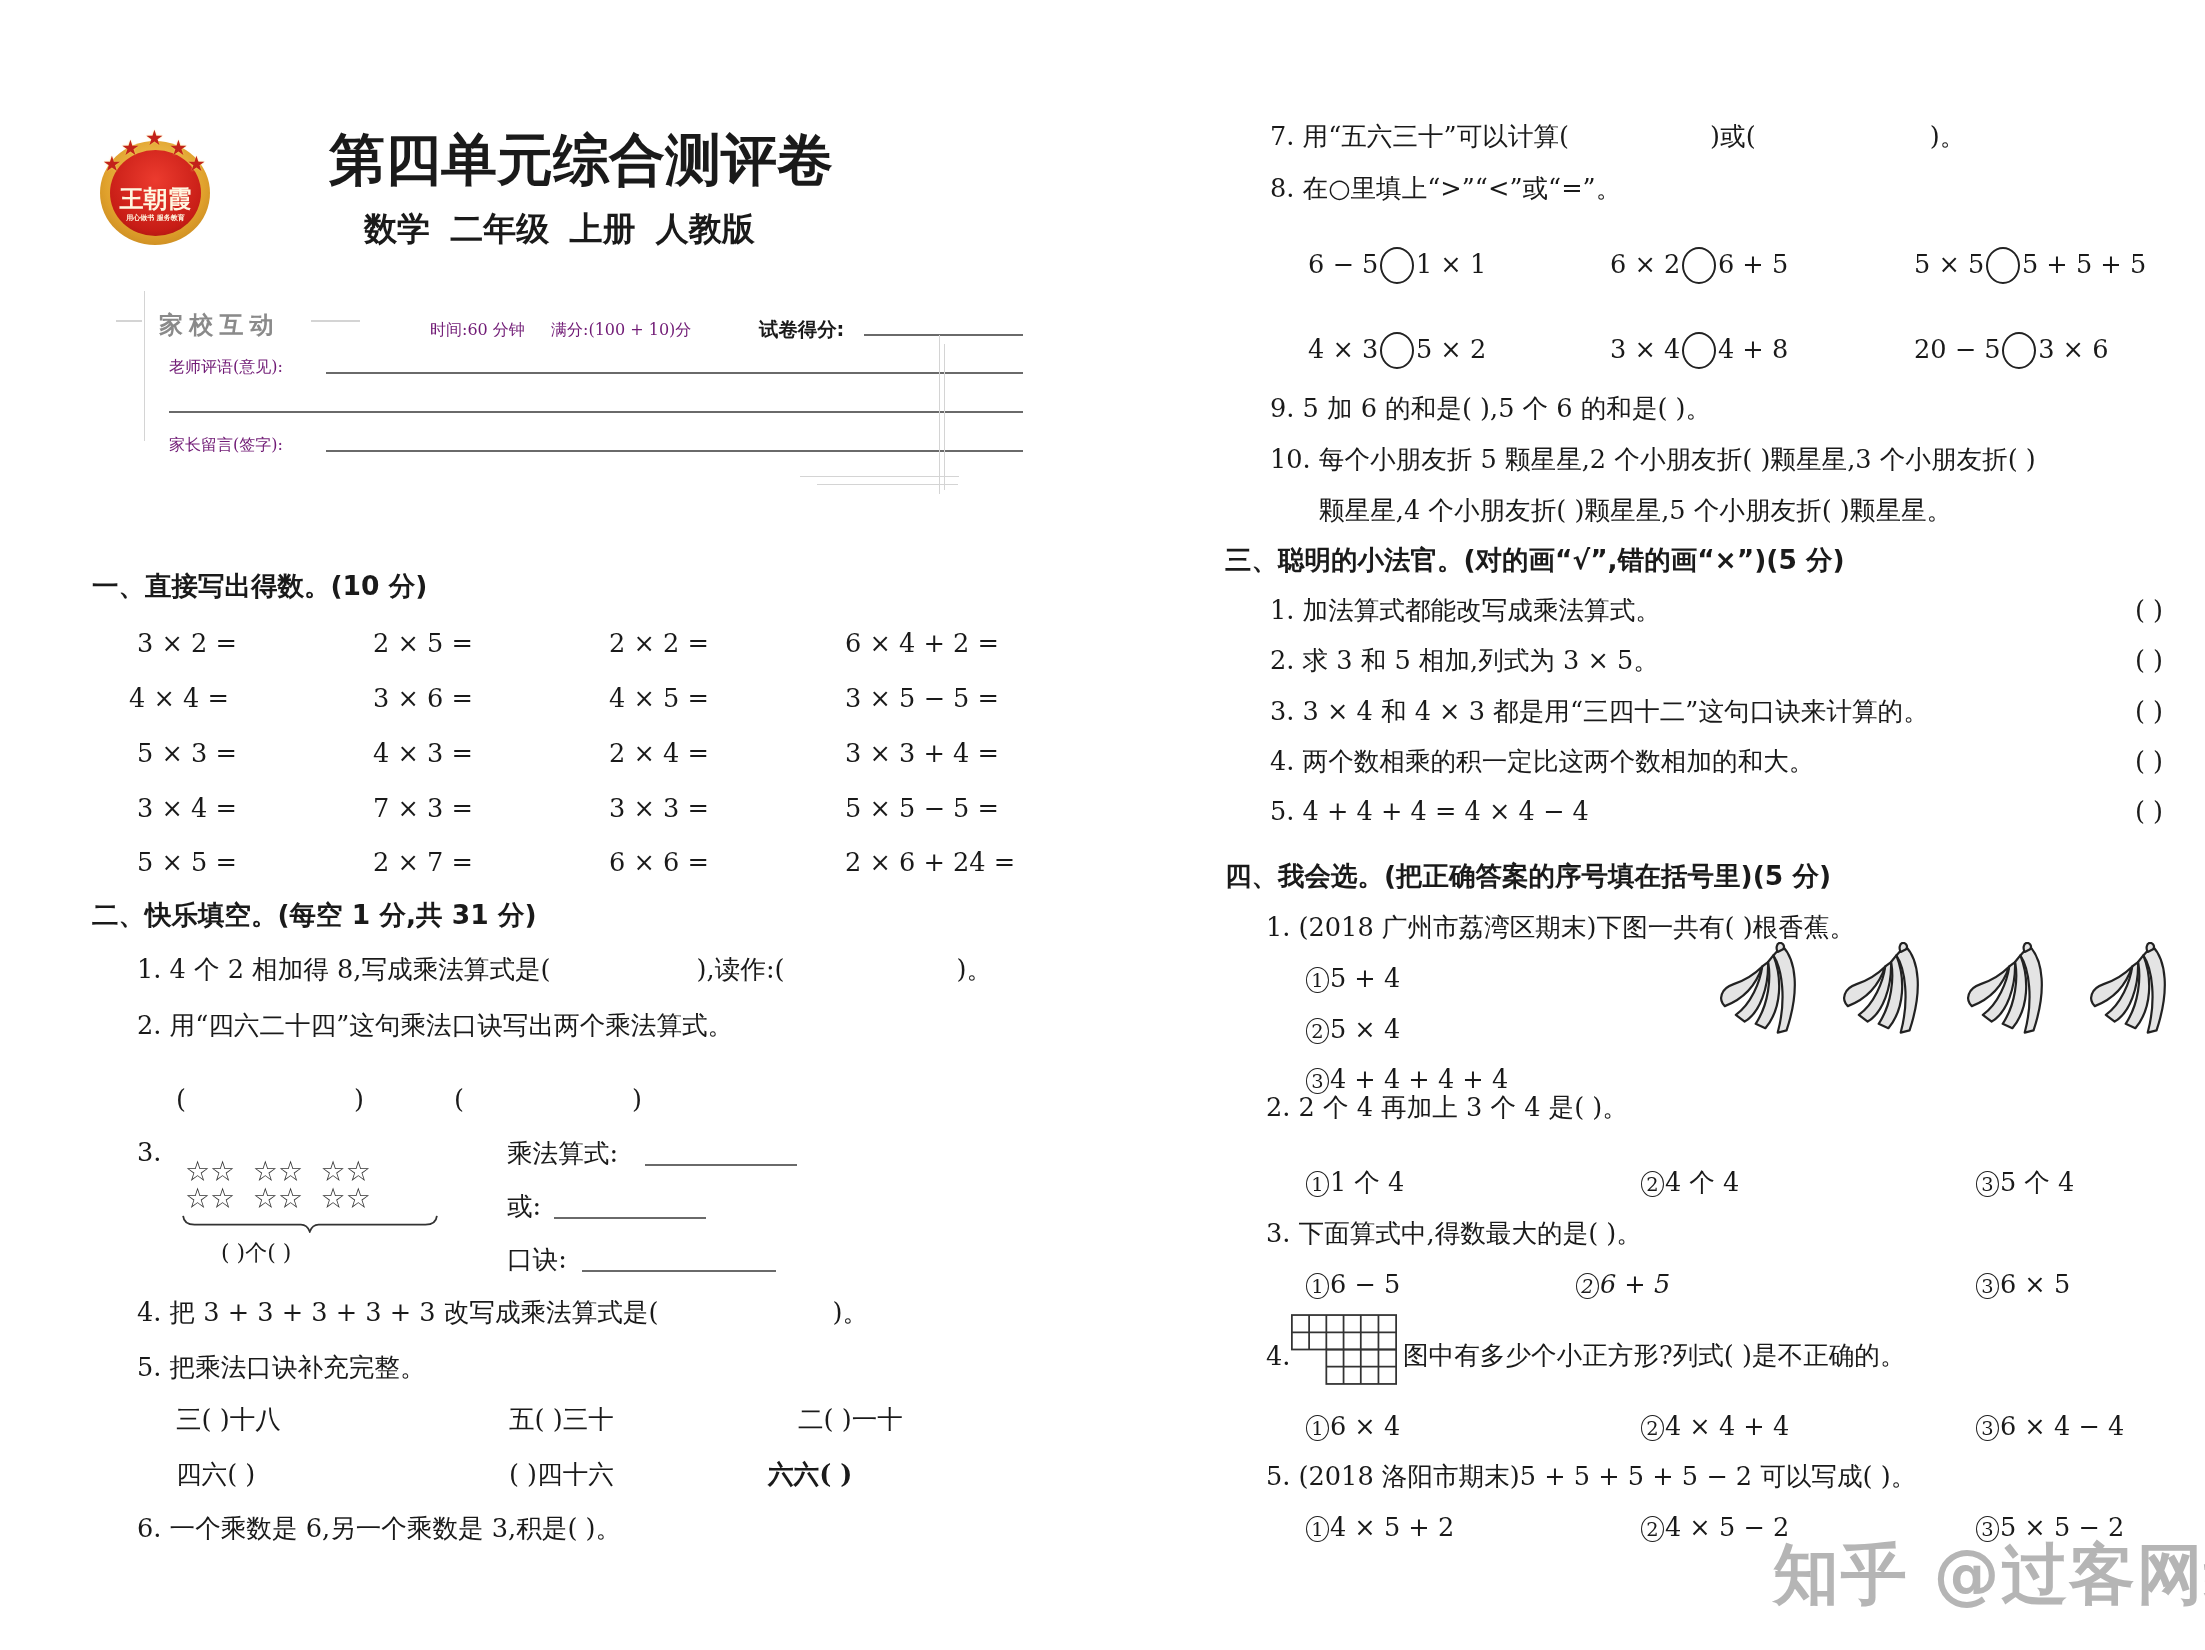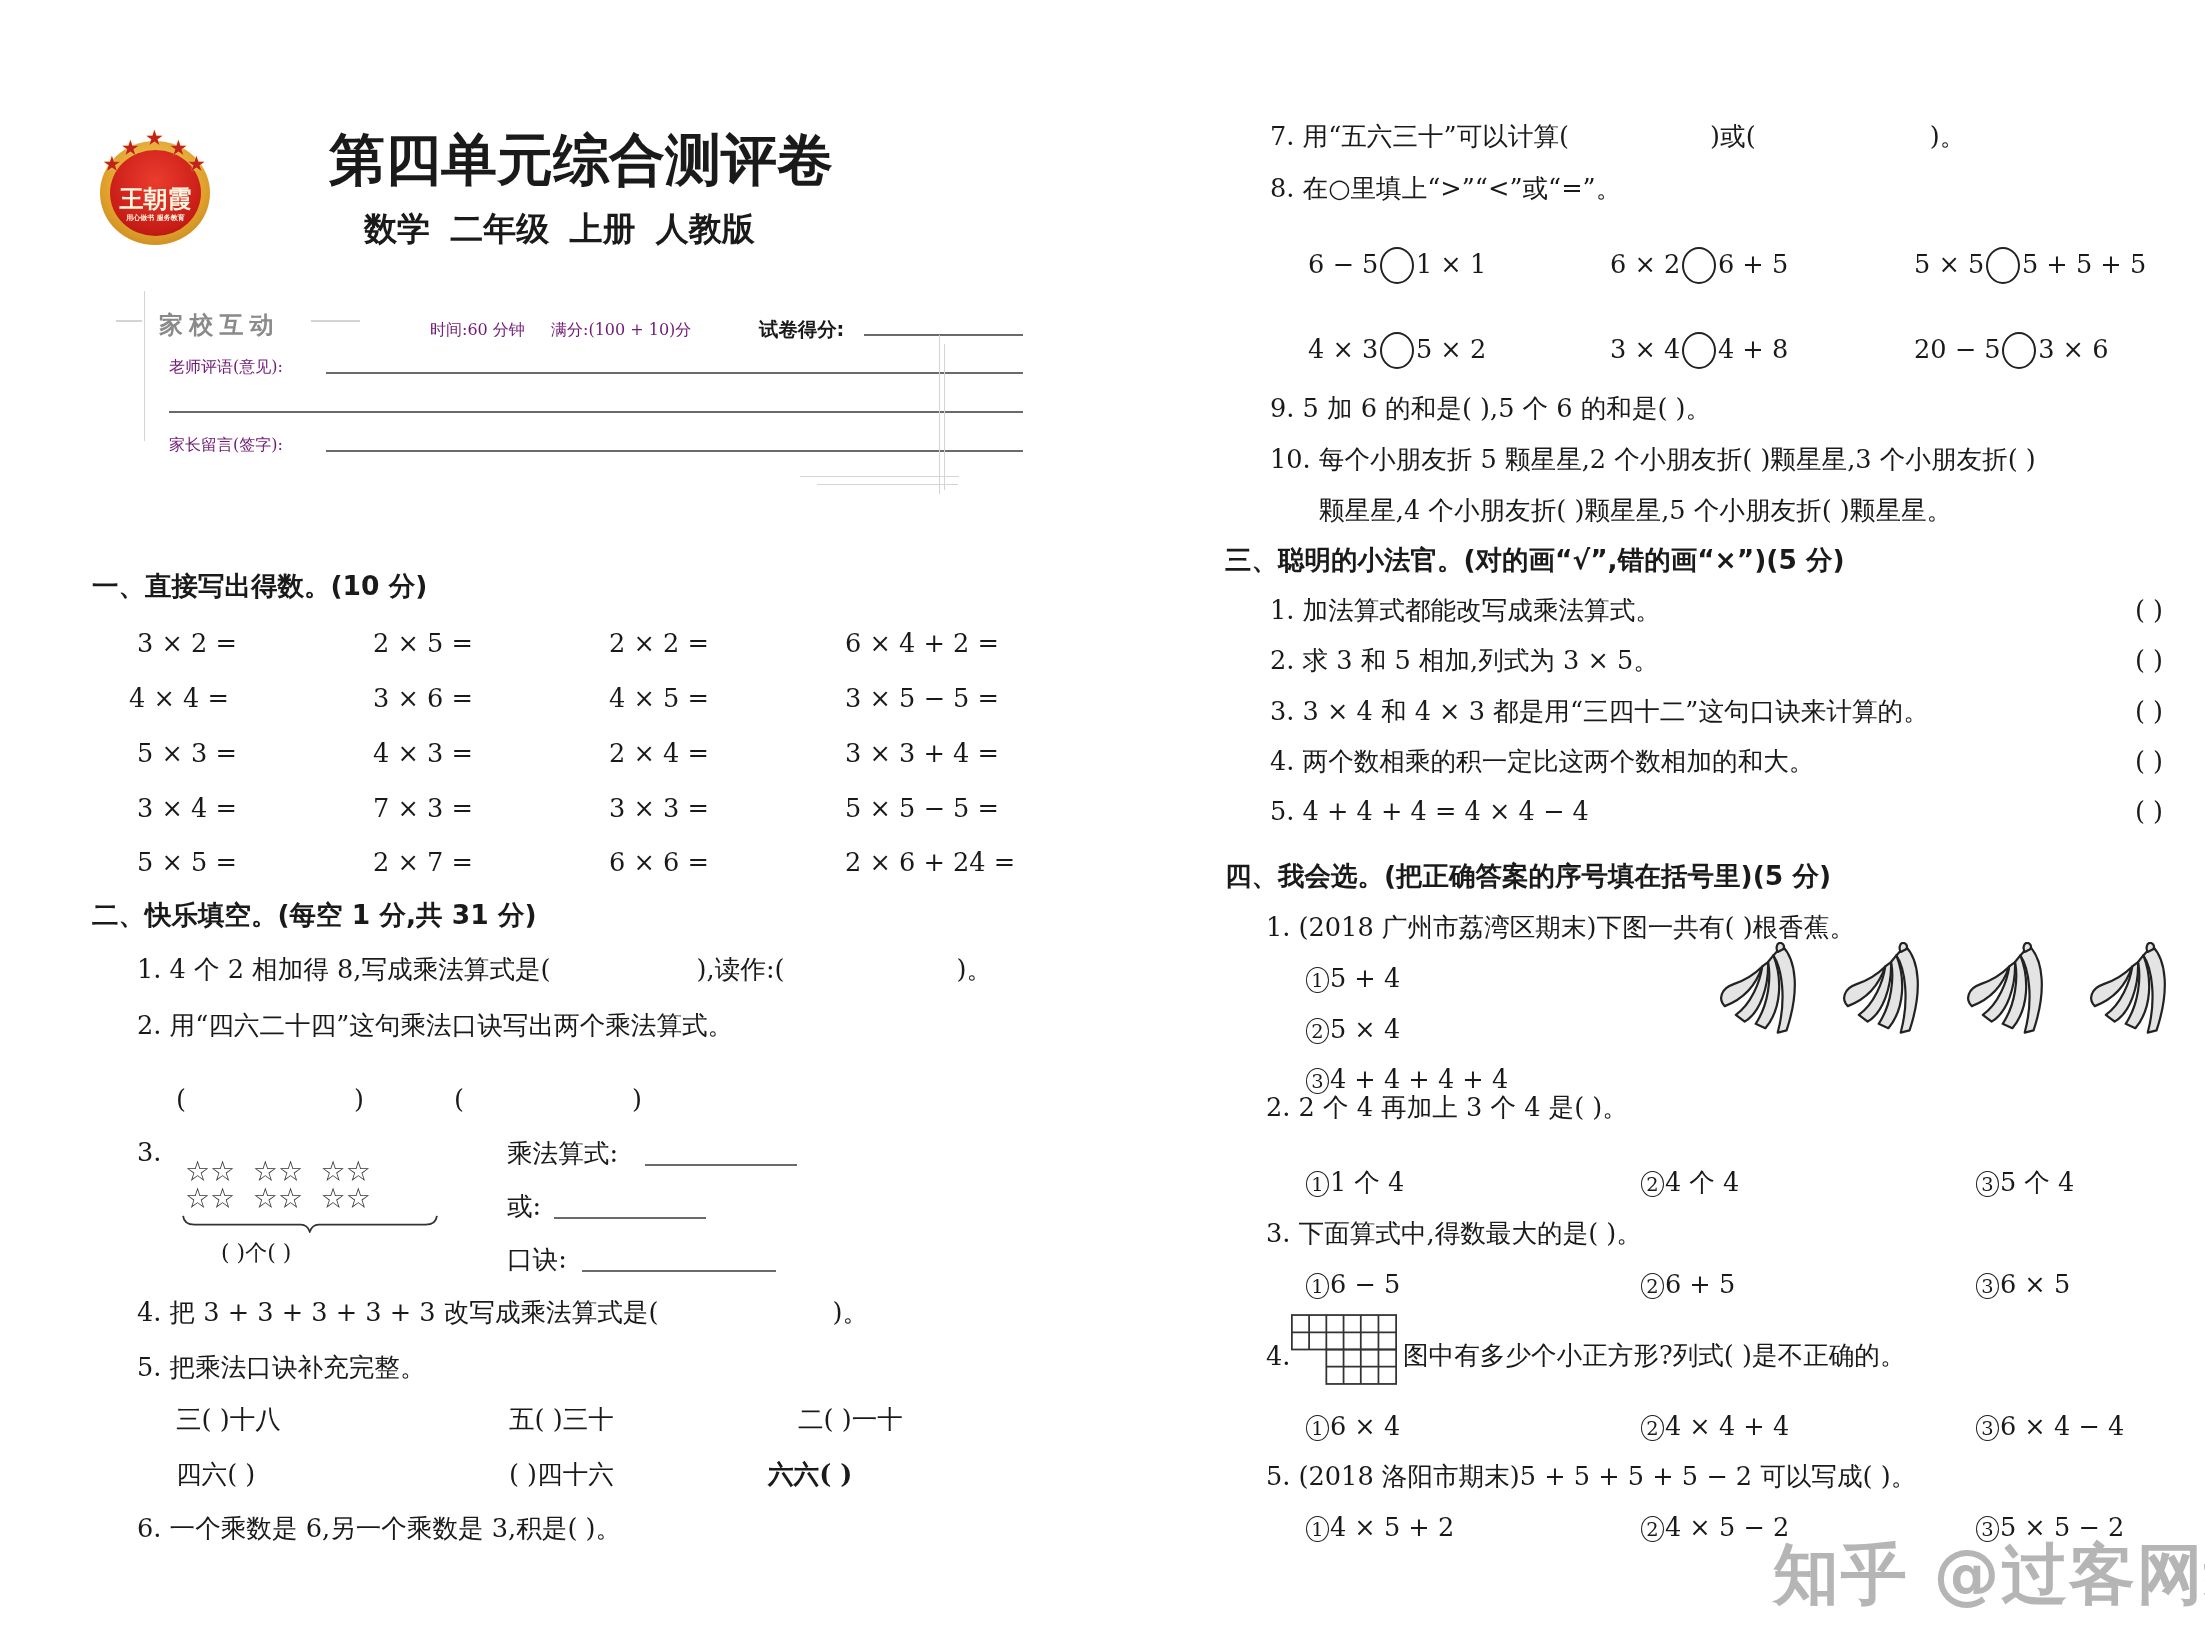--- a/index.html
+++ b/index.html
@@ -214,21 +214,21 @@
   </g>
 </svg>
 
 <div class="abs txt" style="left:1266px;top:1095px;">2. 2 个 4 再加上 3 个 4 是(      )。</div>
 <div class="abs txt" style="left:1306px;top:1170px;"><span class="ring-num">1</span><span>1 个 4</span></div>
 <div class="abs txt" style="left:1641px;top:1170px;"><span class="ring-num">2</span><span>4 个 4</span></div>
 <div class="abs txt" style="left:1976px;top:1170px;"><span class="ring-num">3</span><span>5 个 4</span></div>
 
 <div class="abs txt" style="left:1266px;top:1221px;">3. 下面算式中,得数最大的是(      )。</div>
 <div class="abs txt" style="left:1306px;top:1272px;"><span class="ring-num">1</span><span>6 − 5</span></div>
-<div class="abs txt" style="left:1641px;top:1272px;"><span class="ring-num">2</span><span>6 + 5</span></div>
+<div class="abs txt" style="left:1576px;top:1272px;font-style:italic;"><span class="ring-num">2</span><span>6 + 5</span></div>
 <div class="abs txt" style="left:1976px;top:1272px;"><span class="ring-num">3</span><span>6 × 5</span></div>
 
 <div class="abs txt" style="left:1266px;top:1344px;">4.</div>
 <svg class="q-grid" width="106" height="71" viewBox="0 0 240 160">
   <g stroke="#333" stroke-width="4" fill="none">
     <rect x="2" y="2" width="236" height="78"></rect>
     <line x1="2" y1="41" x2="238" y2="41"></line>
     <rect x="80" y="80" width="158" height="78"></rect>
     <line x1="80" y1="119" x2="238" y2="119"></line>
     <line x1="41" y1="2" x2="41" y2="80"></line>

